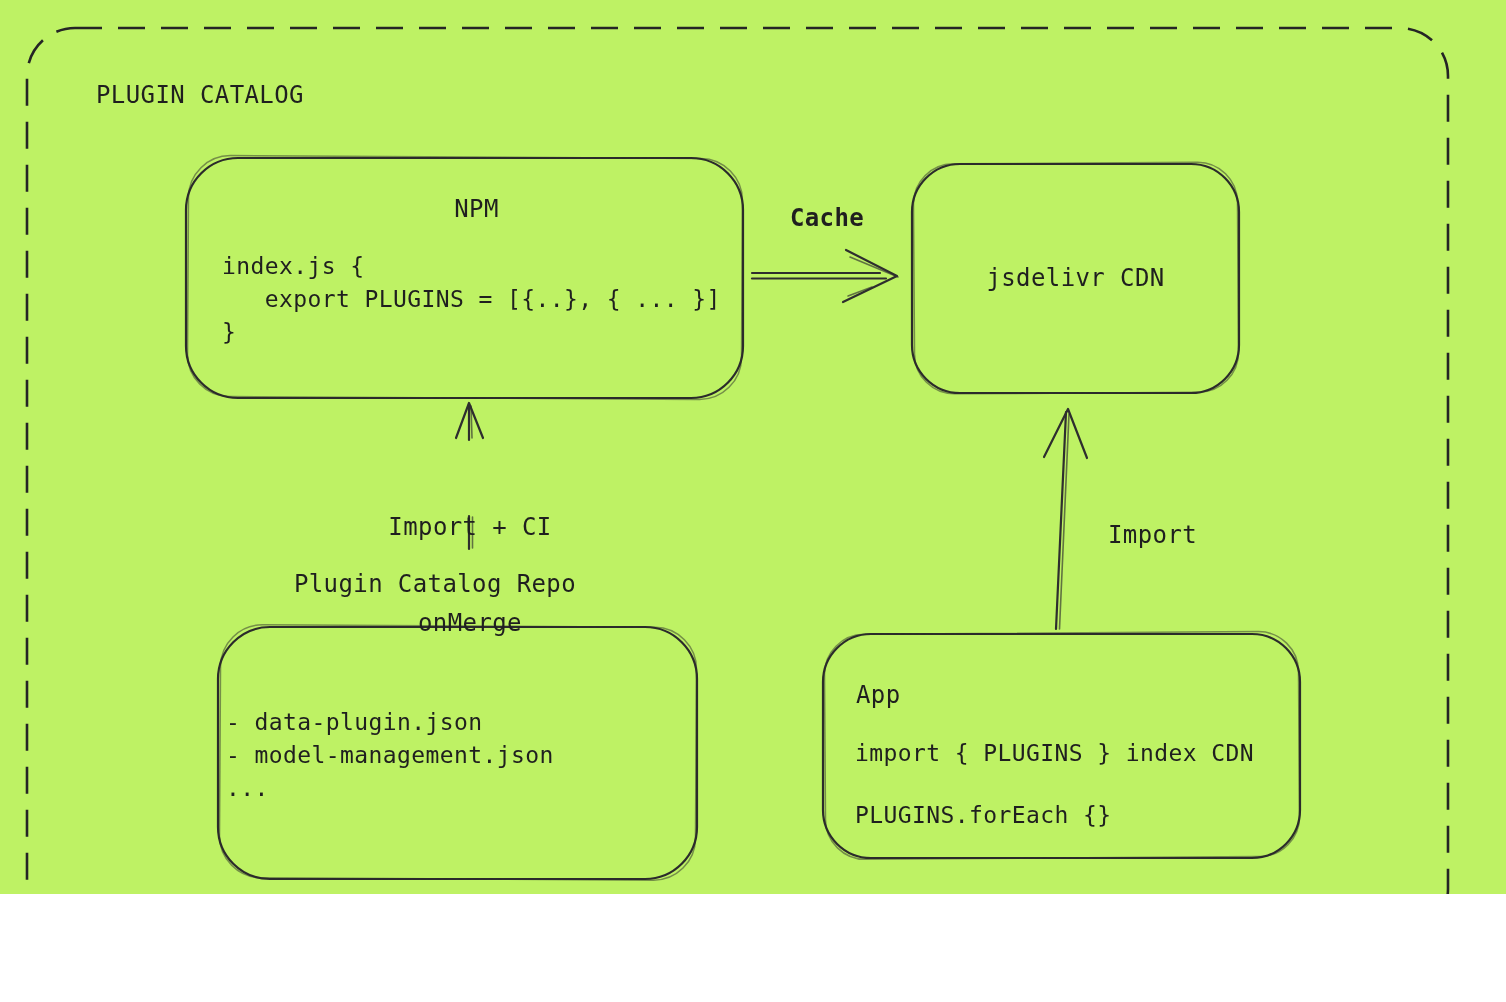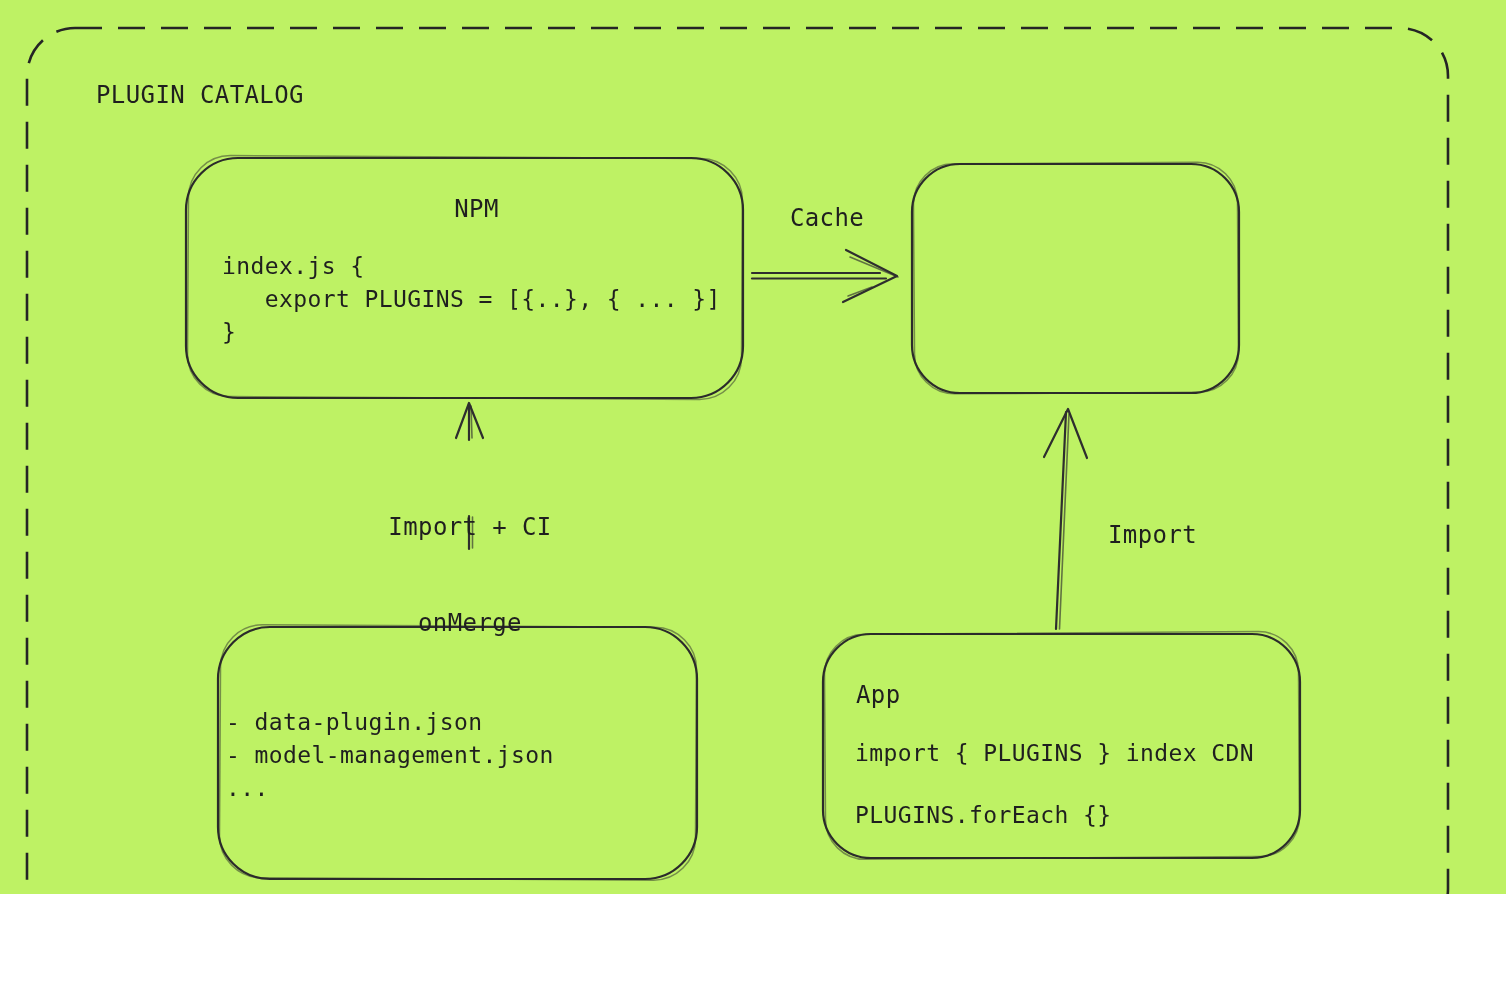--- a/index.html
+++ b/index.html
@@ -79,28 +79,30 @@
     </g>
   </svg>
 
   <div class="txt lbl" style="left:96px; top:80px;">PLUGIN CATALOG</div>
 
   <div class="txt lbl center" style="left:186px; top:194px; width:557px;margin-left:12px;">NPM</div>
   <div class="txt code" style="left:222px; top:250px;">index.js {
    export PLUGINS = [{..}, { ... }]
 }</div>
 
-  <div class="txt lbl center" style="left:762px; top:203px; width:130px;">Cache</div>
+  <div class="txt lbl center" style="left:762px; top:203px; width:130px;font-weight:bold;">Cache</div>
 
+  <div class="txt lbl center" style="left:912px; top:263px; width:327px;">jsdelivr CDN</div>
 
   <div class="txt lbl center" style="left:340px; top:447px; width:260px; line-height:32px;">
     <div>Import + CI</div>
     <div>onMerge</div>
   </div>
 
+  <div class="txt lbl center" style="left:285px; top:569px; width:300px;">Plugin Catalog Repo</div>
   <div class="txt code" style="left:226px; top:706px;">- data-plugin.json
 - model-management.json
 ...</div>
 
   <div class="txt lbl" style="left:856px; top:680px;">App</div>
   <div class="txt code" style="left:855px; top:737px;">import { PLUGINS } index CDN</div>
   <div class="txt code" style="left:855px; top:799px;">PLUGINS.forEach {}</div>
 
   <div class="txt lbl" style="left:1108px; top:520px;">Import</div>
 

